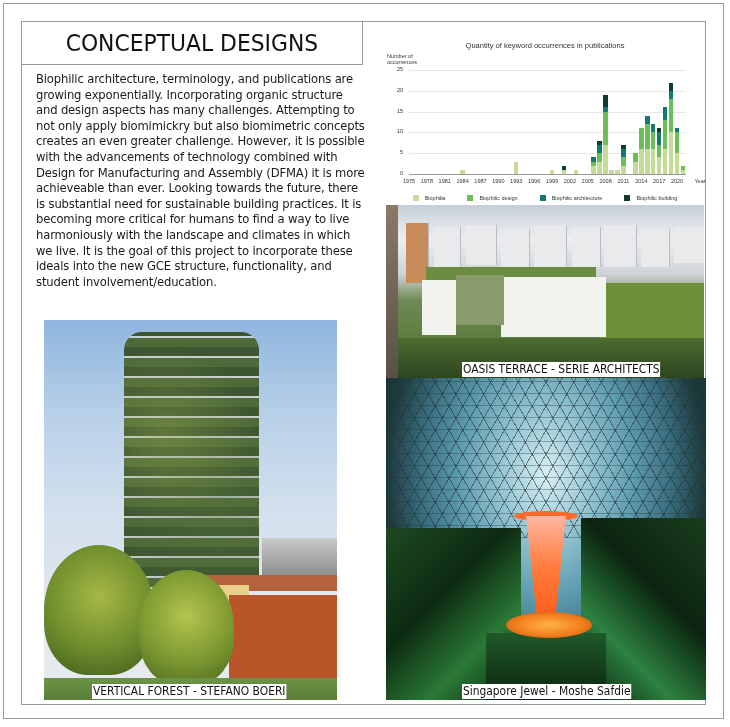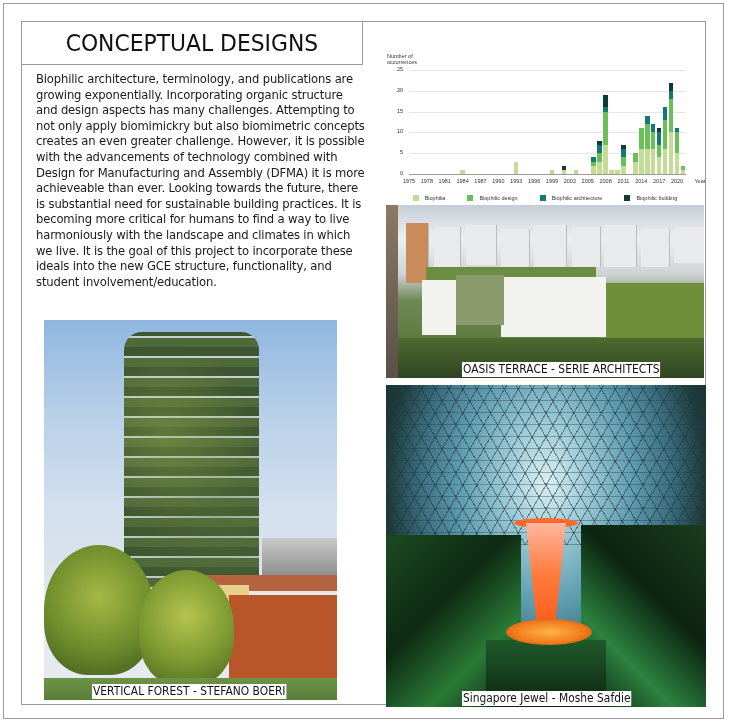--- a/index.html
+++ b/index.html
@@ -30,21 +30,21 @@
   
   .oasis { left:386px; top:205px; width:318px; height:173px; background:linear-gradient(#c5ced8 0%, #dfe3e7 12%, #eceef0 20%, #cfd3d5 40%, #6f8a55 55%, #5b7a3c 80%, #3f5c2c 100%); }
   .oasis .tower { position:absolute; background:#e8eaec; border-right:1px solid #b8bcc0; }
   .oasis .field { position:absolute; right:0; top:78px; width:105px; height:60px; background:#6e8f3a; }
   .oasis .bldg { position:absolute; background:#f2f2ef; }
   .oasis .roof { position:absolute; background:#6c8c42; }
   .oasis .trees { position:absolute; left:0; bottom:0; width:100%; height:40px; background:linear-gradient(#4d6b30,#2e4520); }
   .oasis .leftstrip { position:absolute; left:0; top:0; width:12px; height:100%; background:linear-gradient(#8a7a66,#5a5048); }
 
   
-  .jewel { left:386px; top:378px; width:320px; height:322px; background:radial-gradient(ellipse at 50% 30%, #d9eef3 0%, #9ccad6 18%, #5f9db0 38%, #3b6f80 55%, #1e3b3d 70%, #0c1f14 100%);margin-top:7px; }
+  .jewel { left:386px; top:378px; width:320px; height:322px; background:radial-gradient(ellipse at 50% 30%, #d9eef3 0%, #9ccad6 18%, #5f9db0 38%, #3b6f80 55%, #1e3b3d 70%, #0c1f14 100%); }
   .jewel .lattice { position:absolute; left:0; top:0; width:100%; height:160px; background:
       repeating-linear-gradient(60deg, rgba(30,50,55,0.55) 0 1px, transparent 1px 12px),
       repeating-linear-gradient(-60deg, rgba(30,50,55,0.55) 0 1px, transparent 1px 12px),
       repeating-linear-gradient(0deg, rgba(30,50,55,0.35) 0 1px, transparent 1px 12px); }
   .jewel .fall { position:absolute; left:140px; top:138px; width:40px; height:105px; background:linear-gradient(#ffb6a0,#ff7a3c 50%,#ff5a1a); clip-path:polygon(0 0,100% 0,72% 100%,28% 100%); }
   .jewel .rim { position:absolute; left:128px; top:133px; width:64px; height:10px; border-radius:50%; background:#ff6a2a; }
   .jewel .pool { position:absolute; left:120px; top:234px; width:86px; height:26px; border-radius:50%; background:radial-gradient(#ffb347,#f07a1a 60%,#a04510); }
   .jewel .forest-l { position:absolute; left:0; top:150px; width:135px; height:172px; background:linear-gradient(135deg,#1d4a22,#0d2a12 40%,#2a7a36 70%,#0a1e0e); }
   .jewel .forest-r { position:absolute; right:0; top:140px; width:125px; height:182px; background:linear-gradient(225deg,#1a3d1e,#0c2410 40%,#2d8240 70%,#081a0b); }
   .jewel .forest-b { position:absolute; left:100px; top:255px; width:120px; height:67px; background:linear-gradient(#1f5a2a,#0c2410); }
@@ -69,20 +69,21 @@
 <div class="outer"></div>
 <div class="inner"></div>
 
 <div class="title-box">
   <span class="title">CONCEPTUAL DESIGNS</span>
 </div>
 
 <div class="body-text">Biophilic architecture, terminology, and publications are growing exponentially. Incorporating organic structure and design aspects has many challenges. Attempting to not only apply biomimickry but also biomimetric concepts creates an even greater challenge. However, it is possible with the advancements of technology combined with Design for Manufacturing and Assembly (DFMA) it is more achieveable than ever. Looking towards the future, there is substantial need for sustainable building practices. It is becoming more critical for humans to find a way to live harmoniously with the landscape and climates in which we live. It is the goal of this project to incorporate these ideals into the new GCE structure, functionality, and student involvement/education.</div>
 
 <div class="chart">
+  <div class="chart-title">Quantity of keyword occurrences in publications</div>
   <div class="chart-ylabel">Number of<br>occurrences</div>
   <div class="plot" id="plot">
       <div class="gridline" style="top: 104px;"></div>
       <div class="ytick" style="top: 100px;">0</div>
       <div class="gridline" style="top: 83.2px;"></div>
       <div class="ytick" style="top: 79.2px;">5</div>
       <div class="gridline" style="top: 62.4px;"></div>
       <div class="ytick" style="top: 58.4px;">10</div>
       <div class="gridline" style="top: 41.6px;"></div>
       <div class="ytick" style="top: 37.6px;">15</div>

